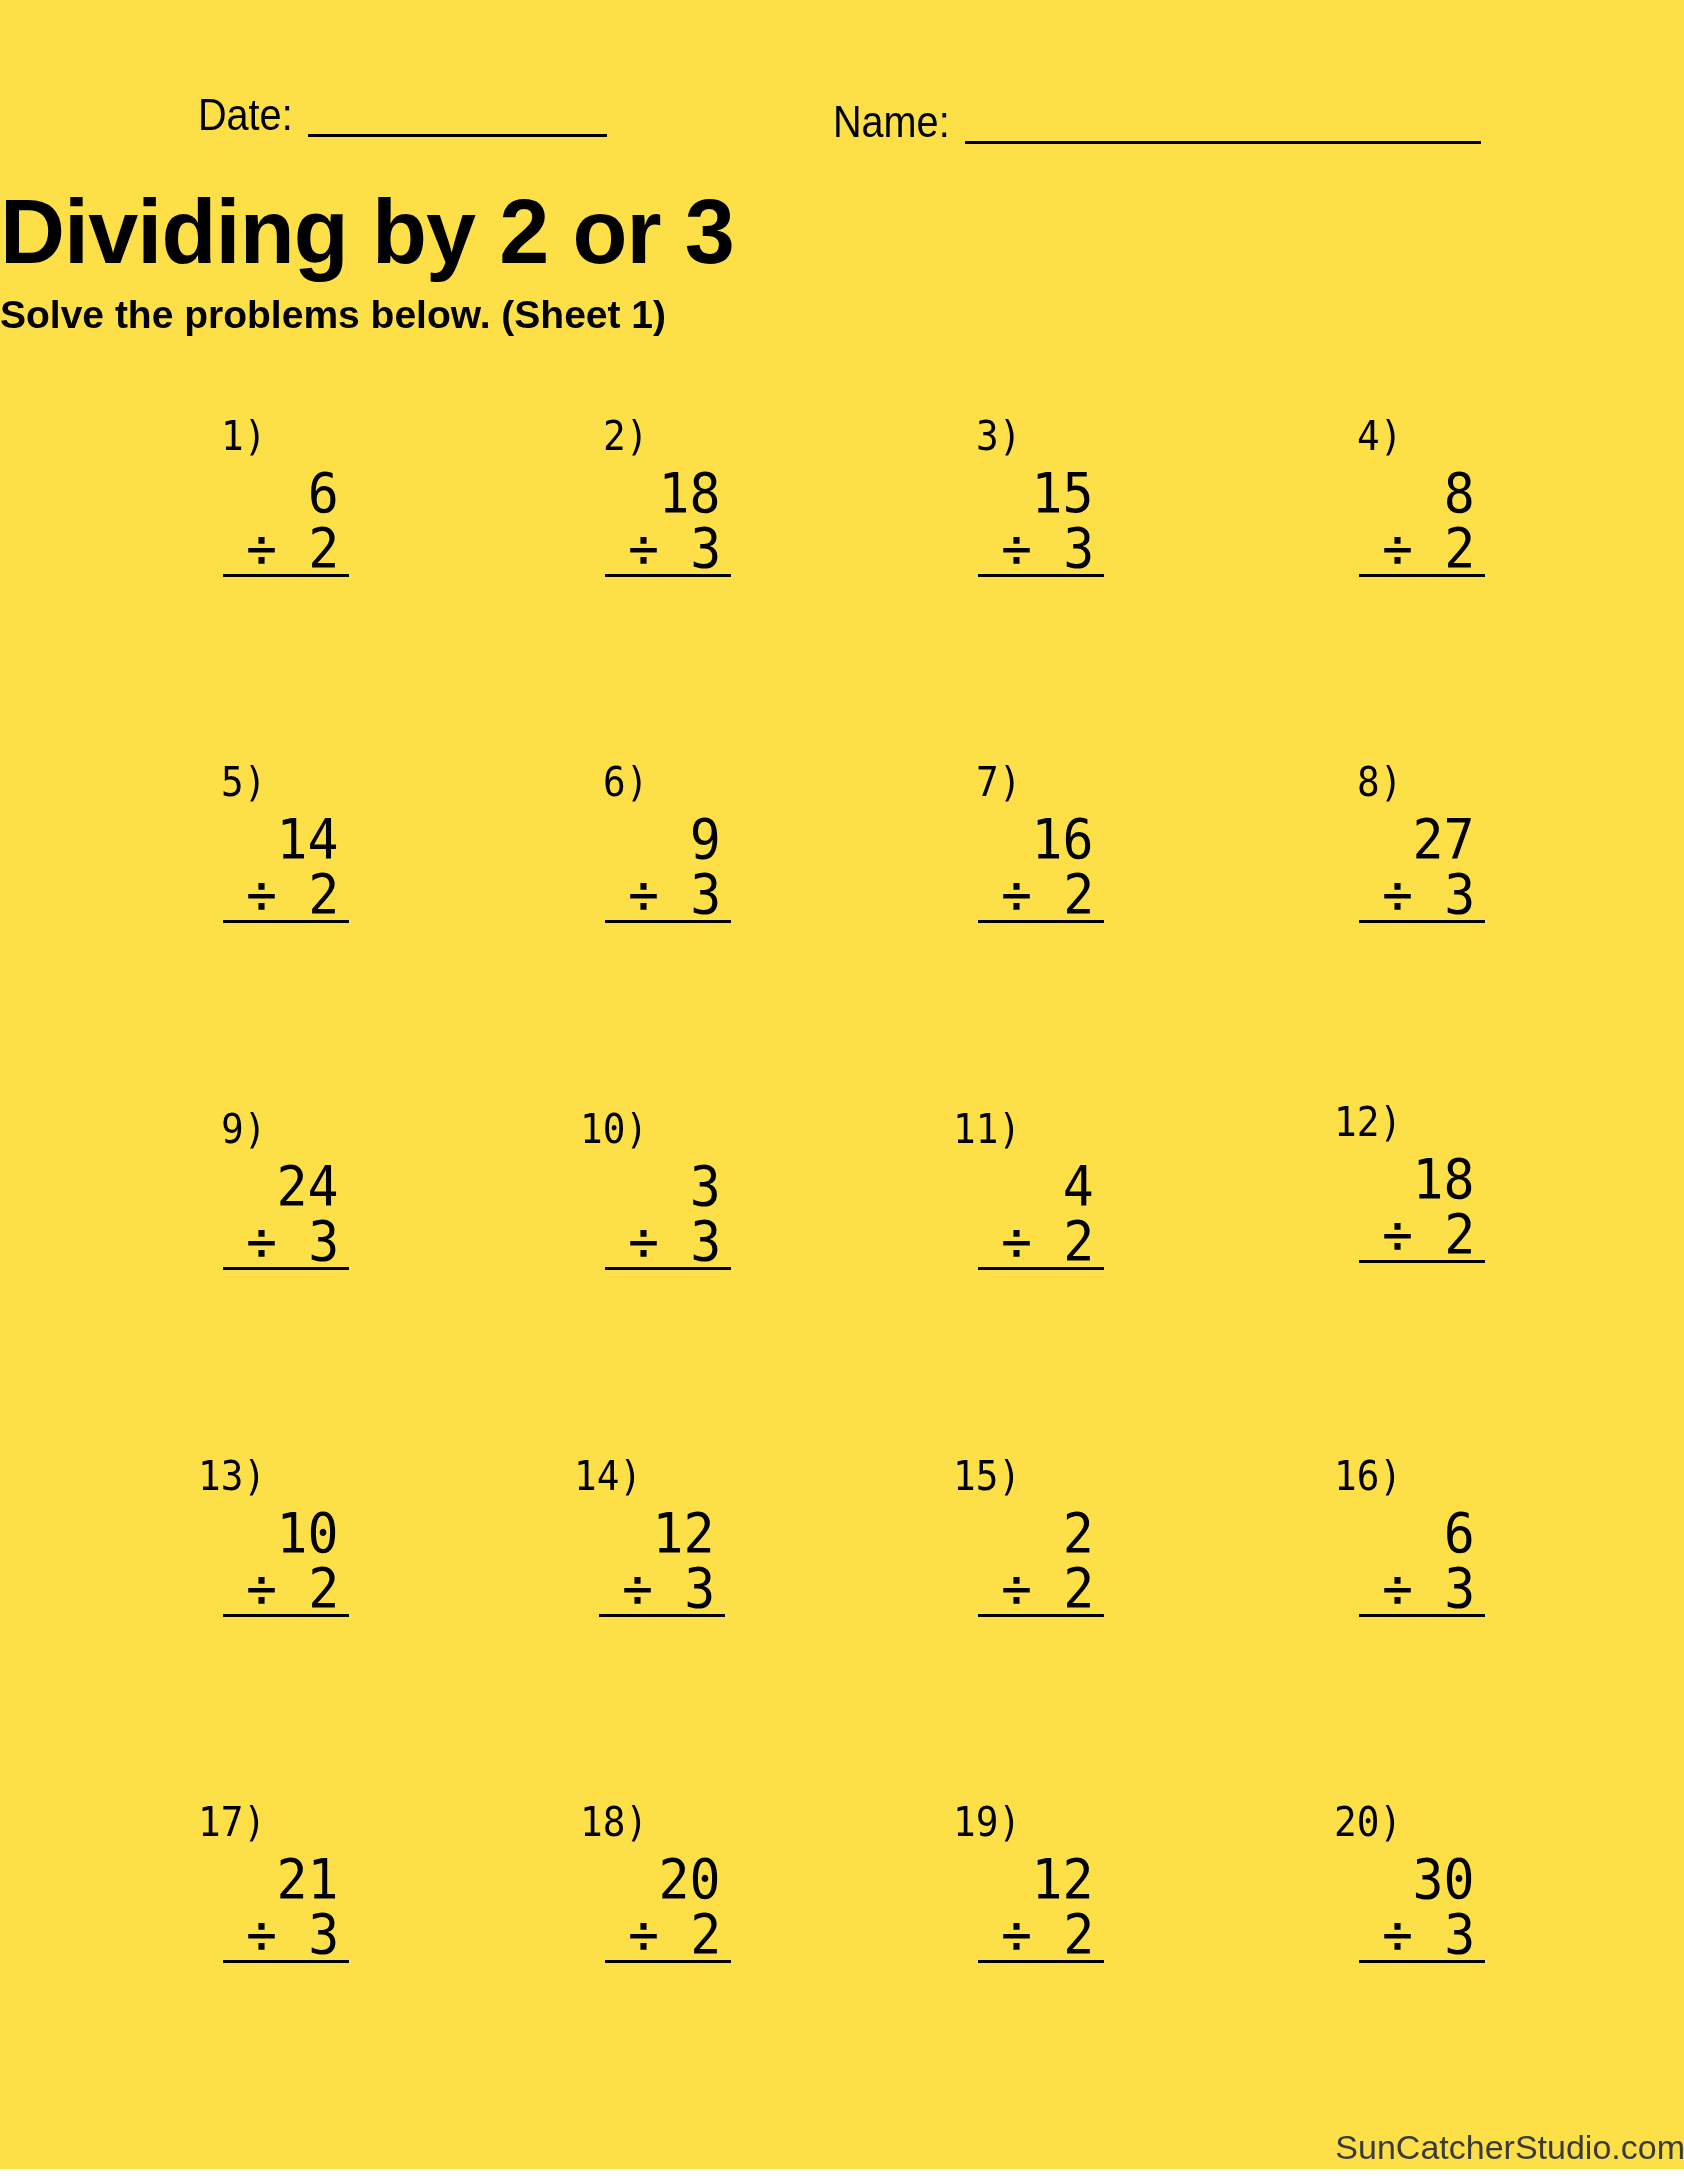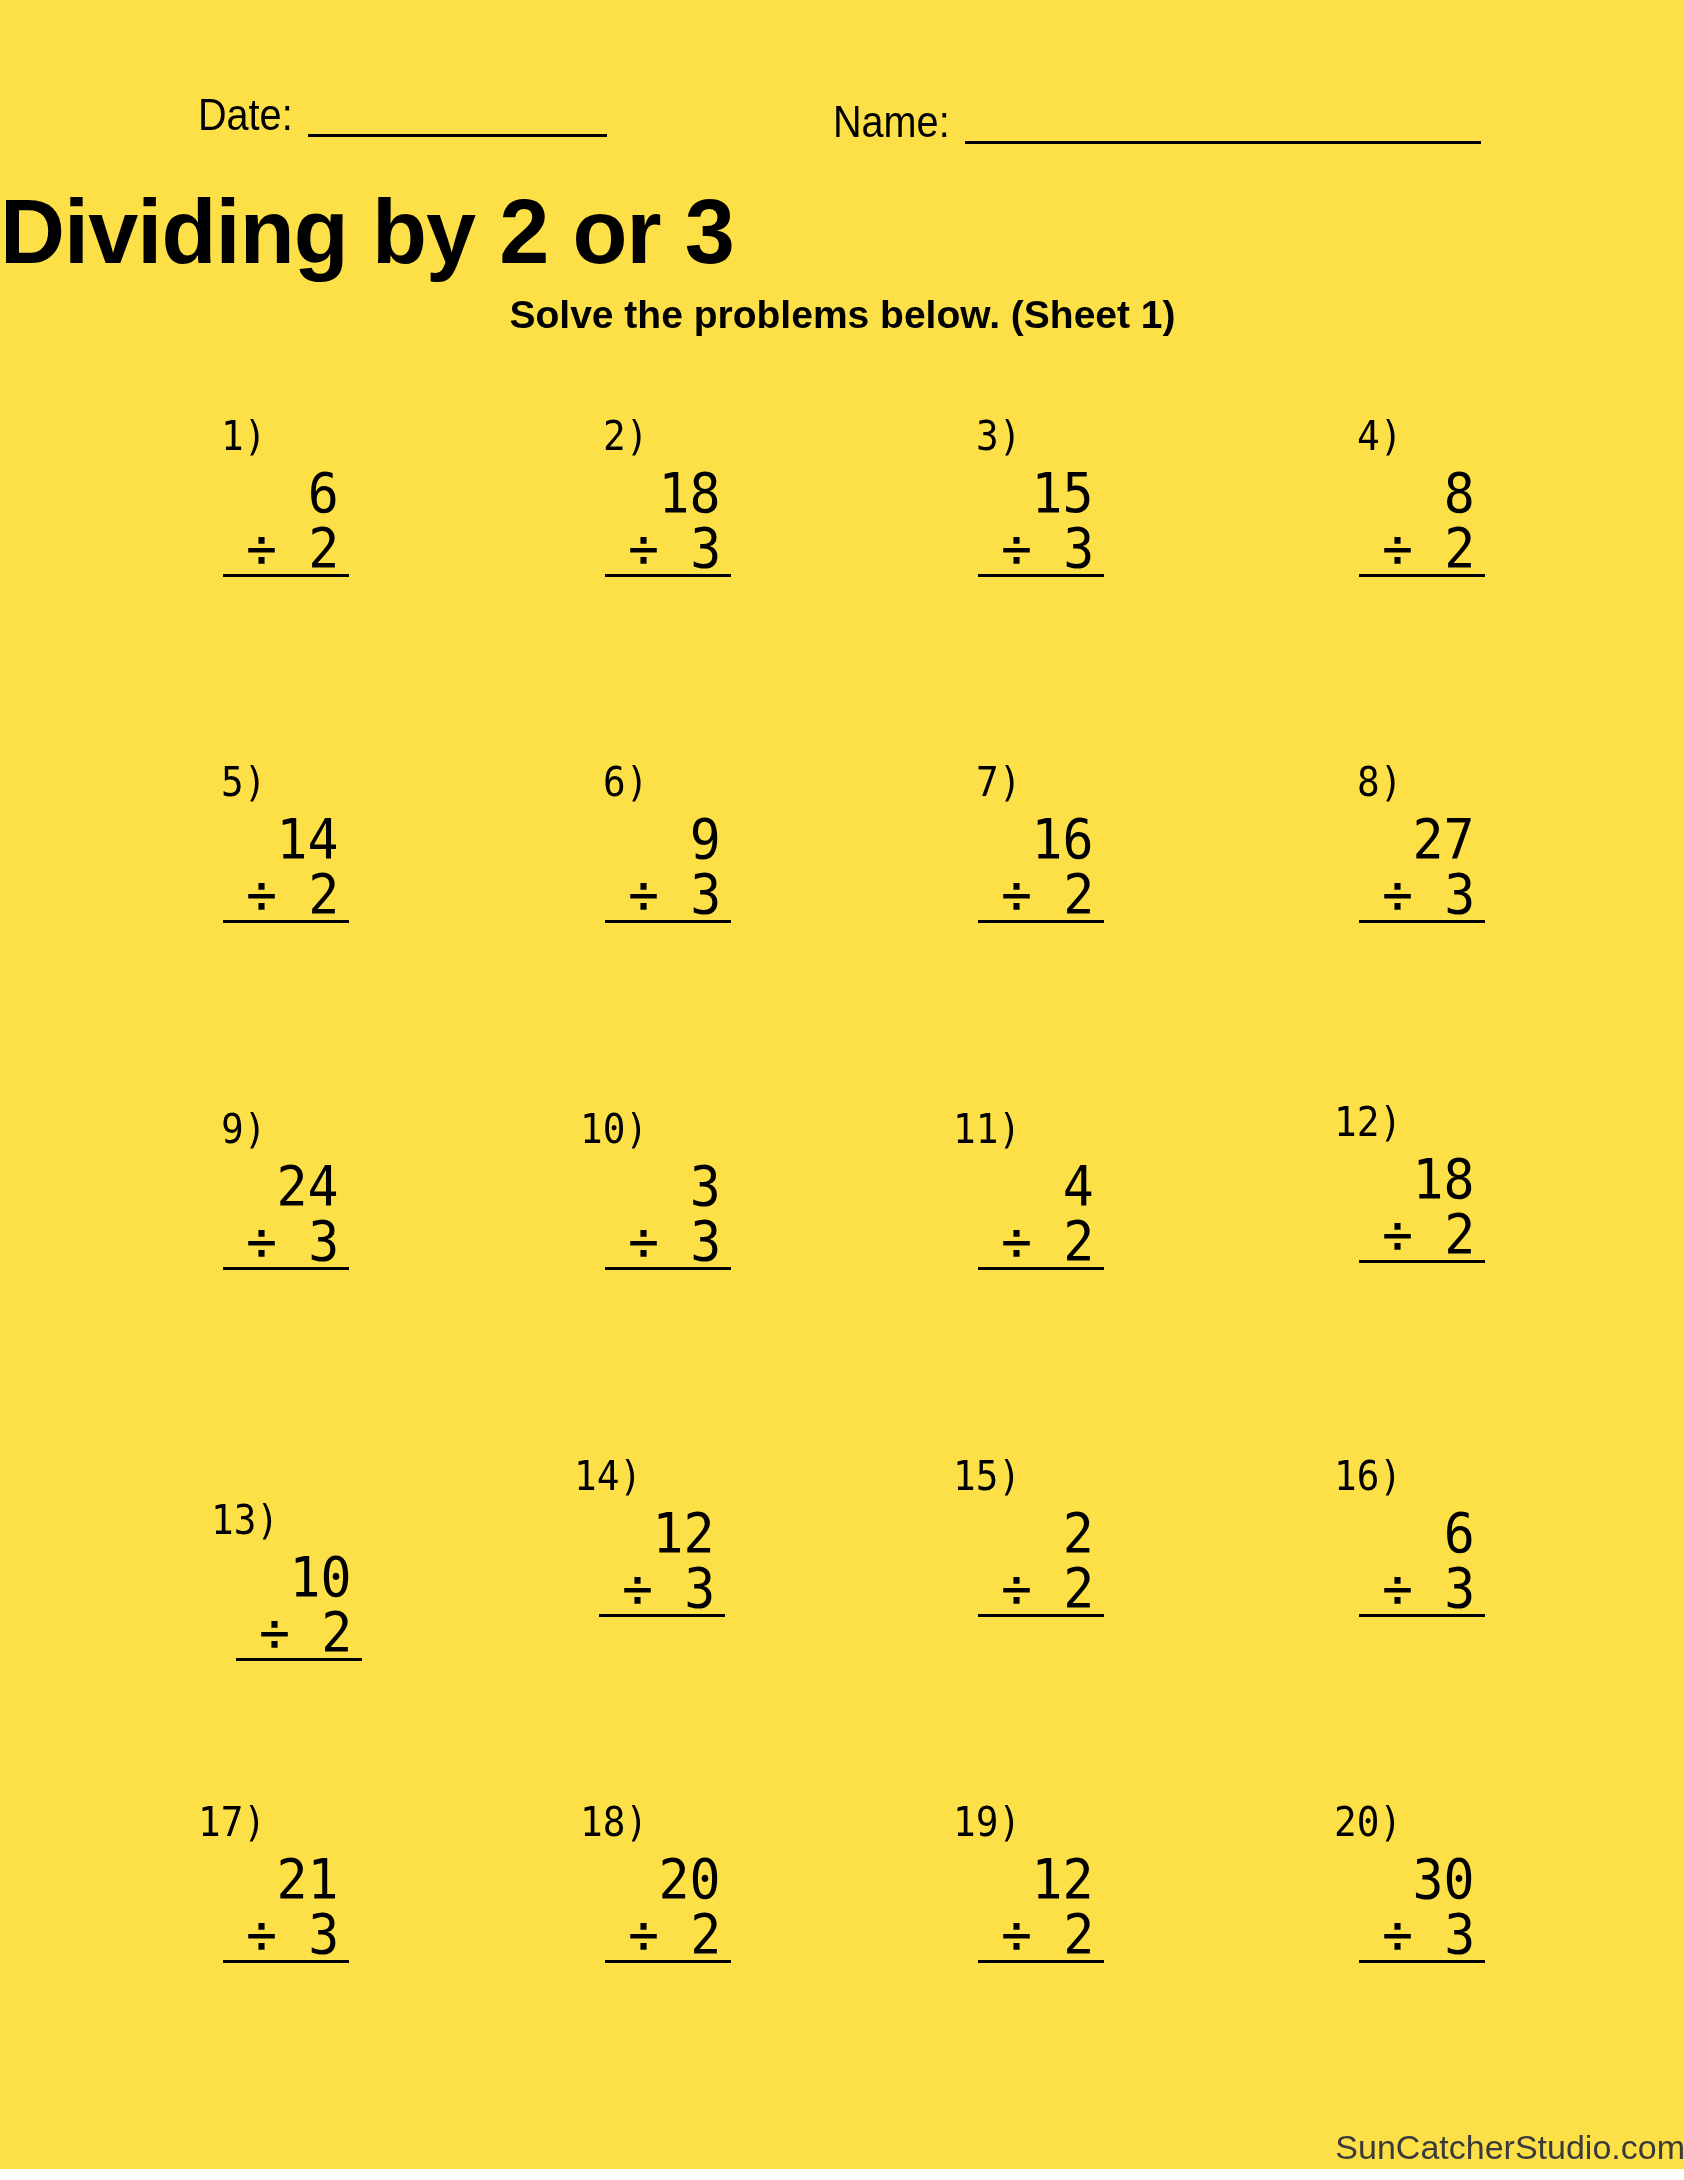--- a/index.html
+++ b/index.html
@@ -42,21 +42,20 @@
     font-size: 90px;
     font-weight: bold;
     line-height: 1;
     letter-spacing: -0.9px;
     white-space: nowrap;
   }
   .subtitle {
     position: absolute;
     left: 0; top: 295px;
     width: 100%;
-    text-align: center;
     font-size: 39px;
     font-weight: bold;
     line-height: 1;
     white-space: nowrap;
   }
 
   
   .problems-layer { position: absolute; left: 0; top: 0; width: 100%; height: 100%; }
   .problem {
     position: absolute;
@@ -191,21 +190,21 @@
     <div class="p-dividend">4</div>
     <div class="p-divisor">÷ 2</div>
     <div class="p-line"></div>
   </div>
       <div class="problem" style="left: 1359px; top: 1102px;">
     <div class="p-label">12)</div>
     <div class="p-dividend">18</div>
     <div class="p-divisor">÷ 2</div>
     <div class="p-line"></div>
   </div>
-      <div class="problem" style="left: 236px; top: 1456px; margin-top: 44px;">
+      <div class="problem" style="left: 223px; top: 1456px;">
     <div class="p-label">13)</div>
     <div class="p-dividend">10</div>
     <div class="p-divisor">÷ 2</div>
     <div class="p-line"></div>
   </div>
       <div class="problem" style="left: 599px; top: 1456px; text-decoration: underline;">
     <div class="p-label">14)</div>
     <div class="p-dividend">12</div>
     <div class="p-divisor">÷ 3</div>
     <div class="p-line"></div>

